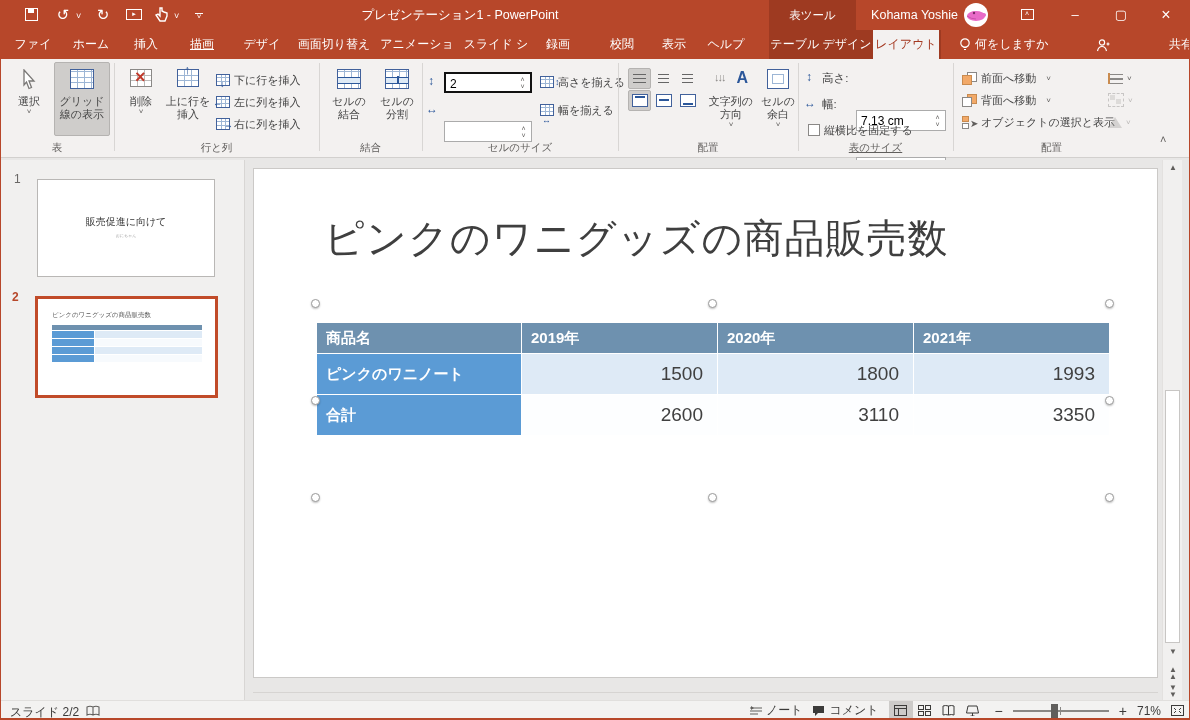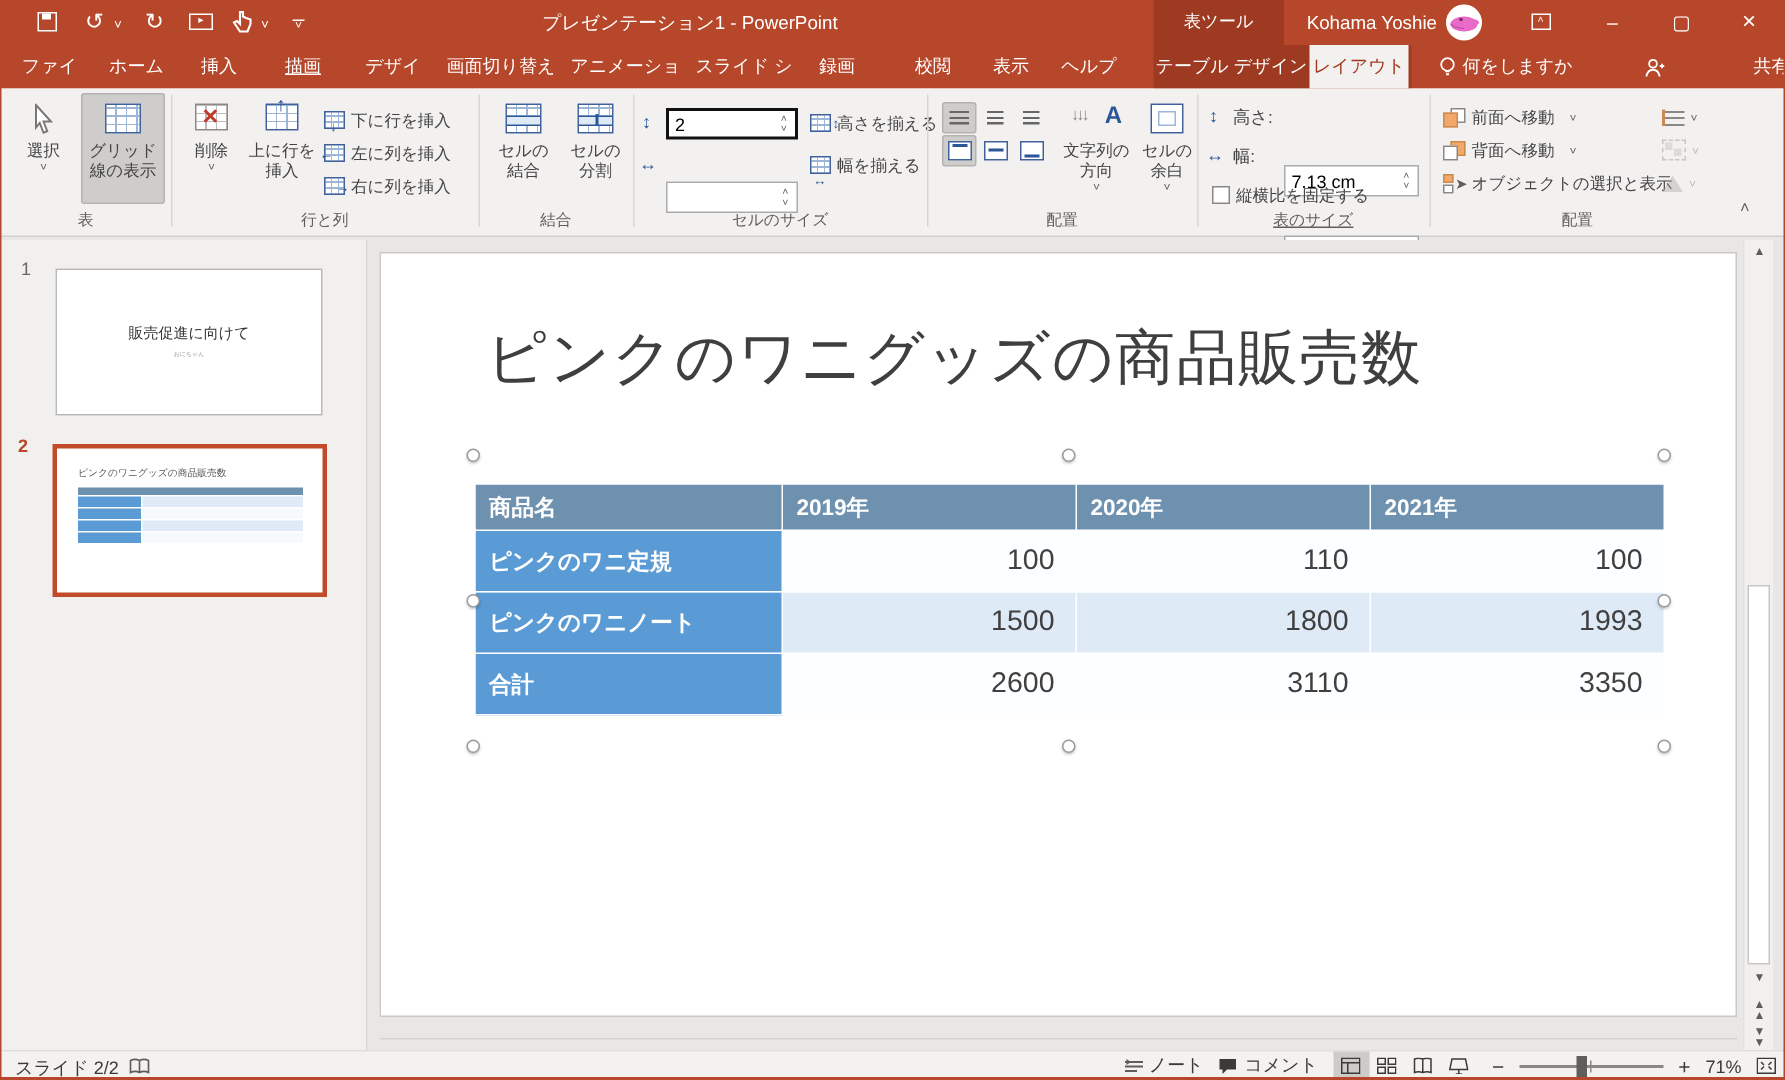--- a/index.html
+++ b/index.html
@@ -438,26 +438,20 @@
             <col style="width:196px;">
             <col style="width:196px;">
           </colgroup>
         <tbody>
             <tr class="hd">
           <th>商品名</th>
           <th>2019年</th>
           <th>2020年</th>
           <th>2021年</th>
         </tr>
-        <tr class="plain">
-          <td class="rowlab">ピンクのワニ定規</td>
-          <td class="num">100</td>
-          <td class="num">110</td>
-          <td class="num">100</td>
-        </tr>
         <tr class="band">
           <td class="rowlab">ピンクのワニノート</td>
           <td class="num">1500</td>
           <td class="num">1800</td>
           <td class="num">1993</td>
         </tr>
         <tr class="plain">
           <td class="rowlab">合計</td>
           <td class="num">2600</td>
           <td class="num">3110</td>

